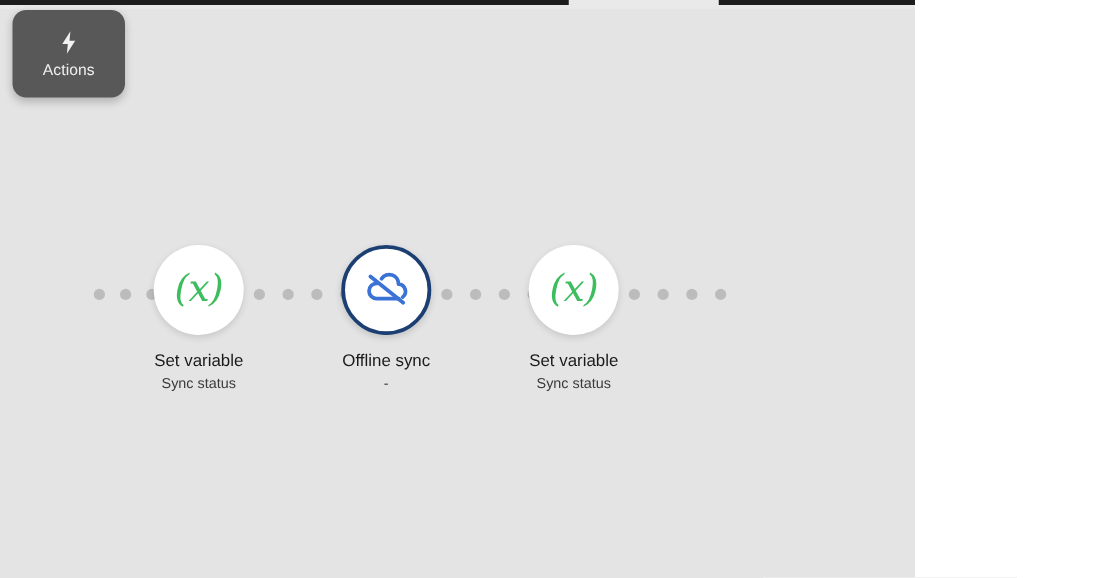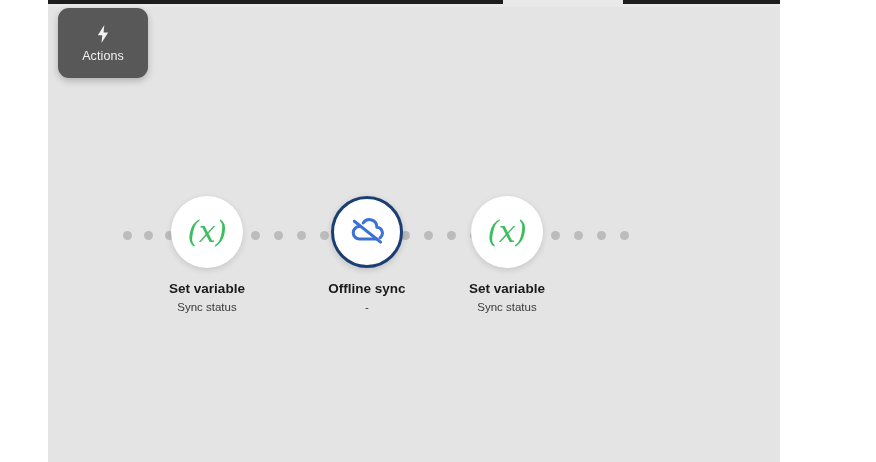--- a/index.html
+++ b/index.html
@@ -14,21 +14,20 @@
     font-family: "Liberation Sans", sans-serif;
     background: #ffffff;
   }
 
   #app {
     position: relative;
     width: 732px;
     height: 462px;
     background: #e4e4e4;
     overflow: hidden;
-    margin-left: 48px;
   }
 
   
   .top-strip {
     position: absolute;
     left: 0;
     top: 0;
     width: 876px;
     height: 4px;
     background: #1d1d1d;
@@ -146,21 +145,21 @@
   }
   .icon-cloud-off {
     width: 38px;
     height: 38px;
     display: block;
   }
 
   .node-title {
     margin-top: 12px;
     font-size: 13.5px;
-    font-weight: bold;
+    font-weight: normal;
     color: #1a1a1a;
     line-height: 17px;
     white-space: nowrap;
   }
   .node-subtitle {
     margin-top: 3px;
     font-size: 11.5px;
     color: #3a3a3a;
     line-height: 14px;
     text-align: right;
@@ -203,21 +202,21 @@
       </div>
 
     <div class="node" style="left:159px;">
       <div class="node-circle">
         <span class="icon-var">(x)</span>
       </div>
       <div class="node-title">Set variable</div>
       <div class="node-subtitle">Sync status</div>
     </div>
 
-    <div class="node" style="left:319px;">
+    <div class="node" style="left:309px;">
       <div class="node-circle selected">
         <svg class="icon-cloud-off" viewBox="0 0 24 24" fill="none" stroke="#3b72d6" stroke-width="1.9" stroke-linecap="round" stroke-linejoin="round">
           <path d="M18.4 16.4 H7.2 A3.9 3.9 0 0 1 7.2 8.6 h0.4"></path>
           <path d="M9.6 6.3 A4.7 4.7 0 0 1 18.2 9.0 A3.7 3.7 0 0 1 20.3 15.6"></path>
           <line x1="4.0" y1="5.2" x2="20.6" y2="18.4"></line>
         </svg>
       </div>
       <div class="node-title">Offline sync</div>
       <div class="node-subtitle">-</div>
     </div>

